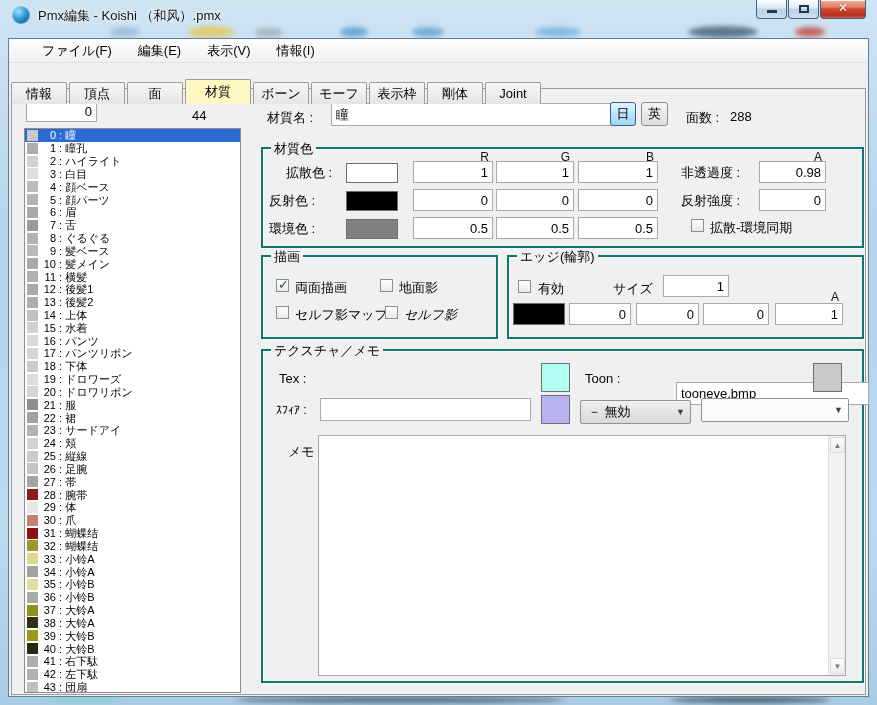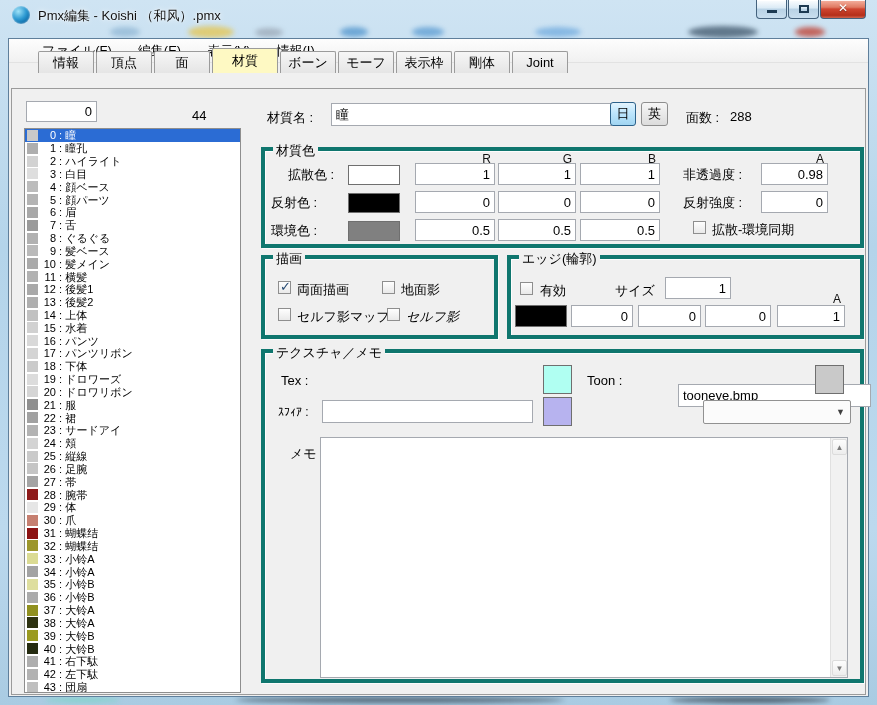--- a/index.html
+++ b/index.html
@@ -30,34 +30,34 @@
   .ic-max { position:absolute; left:10px; top:5px; width:10px; height:8px; border:2px solid #1d3a52; background:transparent; }
   .ic-close { position:absolute; left:0; top:1px; width:100%; text-align:center; color:#fff;
     font-size:12px; font-weight:bold; text-shadow:0 1px 1px rgba(0,0,0,.4); }
   
   .client { position:absolute; left:8px; top:38px; width:861px; height:659px;
     background:#F0F0F0; border:1px solid #5f7f9b; }
   .menubar { position:absolute; left:0; top:0; width:859px; height:24px;
     background:linear-gradient(#fdfdfd,#f1f1f1); border-bottom:1px solid #e2e2e2;
     display:flex; align-items:center; padding-left:20px; }
   .menu-item { padding:3px 13px; white-space:nowrap; }
-  .tabstrip { position:absolute; left:2px; top:9px; height:25px; display:flex; align-items:flex-end; z-index:3;margin-left:27px; }
+  .tabstrip { position:absolute; left:2px; top:40px; height:25px; display:flex; align-items:flex-end; z-index:3; }
   .tab { width:56px; height:22px; line-height:21px; text-align:center; margin-right:2px;
     background:linear-gradient(#f6f6f6,#e5e5e5); border:1px solid #9b9b9b; border-bottom:none;
     border-radius:2px 2px 0 0; white-space:nowrap; overflow:hidden; }
   .tab.active { width:66px; height:25px; line-height:24px; background:#fef9c3; }
   .tabpage { position:absolute; left:2px; top:49px; width:855px; height:607px;
     background:#F0F0F0; border:1px solid #9b9b9b; z-index:1; }
   
   .field { position:absolute; border:1px solid #a5a9b0; background:#fff; font:13px "Liberation Sans","DejaVu Sans",sans-serif;
     padding:0 4px; outline:none; }
   .num { text-align:right; }
   .lbl { position:absolute; white-space:nowrap; }
   .hdr { position:absolute; font-size:12px; text-align:right; color:#111; }
-  .group { position:absolute; border:4px solid #0f766e; box-shadow:inset 1px 1px 0 rgba(255,255,255,.85), 1px 1px 0 rgba(255,255,255,.7); }
+  .group { position:absolute; border:2px solid #0f766e; box-shadow:inset 1px 1px 0 rgba(255,255,255,.85), 1px 1px 0 rgba(255,255,255,.7); }
   .group-title { position:absolute; top:-9px; left:8px; background:#F0F0F0; padding:0 3px; white-space:nowrap; }
   .swatch { position:absolute; border:1px solid #6f6f6f; }
   .checkbox { position:absolute; width:13px; height:13px; border:1px solid #8e8e8e;
     background:linear-gradient(#fefefe,#e9e9e9); }
   .checkbox.checked::after { content:"✓"; position:absolute; left:1px; top:-3px;
     font-size:13px; font-weight:bold; color:#264a73; }
   .btn { position:absolute; text-align:center; border:1px solid #8e8e8e; border-radius:3px;
     background:linear-gradient(#f6f6f6,#dcdcdc); line-height:22px; }
   .btn.toggled { border-color:#2c628b; background:linear-gradient(#e4f4fd,#bee6fd 45%,#a0d5f2); }
   .combo { position:absolute; border:1px solid #919191; border-radius:2px; padding-left:7px;
@@ -473,20 +473,23 @@
       <span class="group-title">テクスチャ／メモ</span>
       <span class="lbl" style="left:16px;top:20px;">Tex :</span>
       <span class="swatch" style="left: 278px; top: 12px; width: 29px; height: 29px; background: rgb(176, 255, 242);"></span>
       <span class="lbl" style="left:322px;top:20px;">Toon :</span>
       <input class="field" style="left: 369px; top: 31px; width: 193px; height: 23px; margin-left: 44px;" value="tooneye.bmp">
       <span class="swatch" style="left: 550px; top: 12px; width: 29px; height: 29px; background: rgb(201, 201, 201);"></span>
 
       <span class="lbl" style="left:13px;top:52px;font-size:12px;">ｽﾌｨｱ :</span>
       <input class="field" style="left: 57px; top: 47px; width: 211px; height: 23px;" value="">
       <span class="swatch" style="left: 278px; top: 44px; width: 29px; height: 29px; background: rgb(183, 179, 239);"></span>
+      <div class="combo gray" style="left:317px;top:49px;width:111px;height:24px;">
+        <span>－ 無効</span>
+      </div>
       <div class="combo light" style="left:438px;top:47px;width:148px;height:24px;"></div>
 
       <span class="lbl" style="left:25px;top:92px;">メモ :</span>
       <div class="memo-box" style="left:55px;top:84px;width:528px;height:241px;">
         <textarea class="memo-text" style=""></textarea>
         <div class="vscroll">
           <div class="scroll-btn up">▲</div>
           <div class="scroll-btn down">▼</div>
         </div>
       </div>

